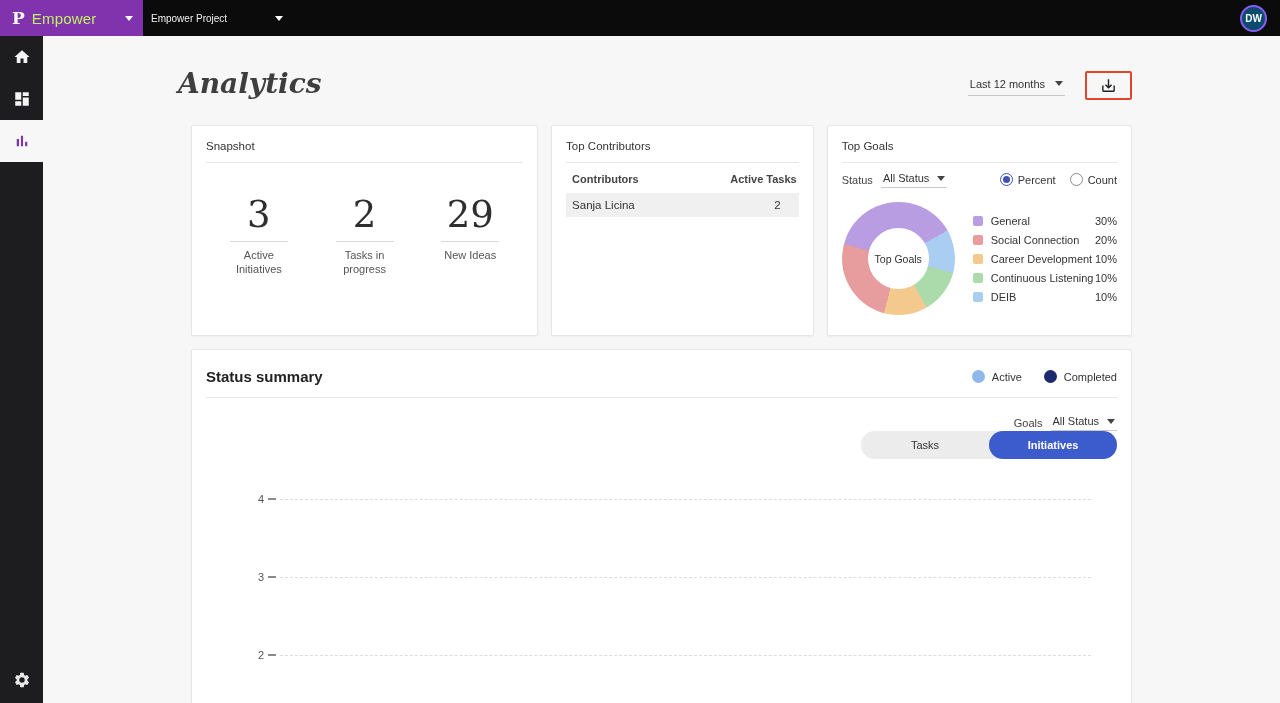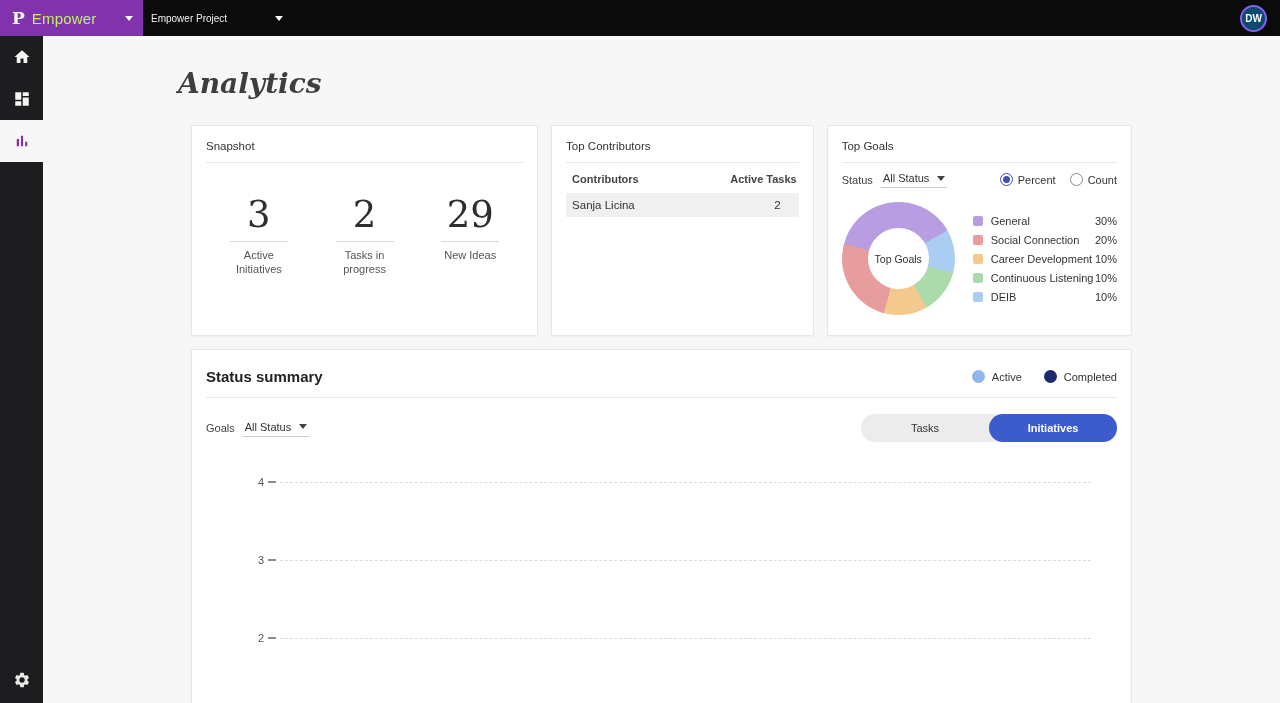--- a/index.html
+++ b/index.html
@@ -131,21 +131,21 @@
   .legend-val { text-align:right; }
 
   
   .status-card { width:941px; height:560px; margin-top:13px; }
   .status-head { display:flex; align-items:center; justify-content:space-between; padding-top:4px; }
   .status-title { font-size:15px; font-weight:700; color:#222; }
   .status-legend { display:flex; align-items:center; gap:22px; }
   .sl-item { display:flex; align-items:center; gap:7px; font-size:11px; color:#333; }
   .dot { width:13px; height:13px; border-radius:50%; }
   .status-rule { border-bottom:1px solid #e8e8e8; margin-top:12px; }
-  .status-controls { display:flex; align-items:center; justify-content:space-between; margin-top:16px; }
+  .status-controls { display:flex; align-items:flex-end; justify-content:space-between; margin-top:16px;flex-direction:column; }
   .sc-left { display:flex; align-items:center; font-size:11px; color:#444; }
   .toggle { display:flex; background:#ececec; border-radius:14px; }
   .toggle-btn {
     width:128px; height:28px; border:none; background:transparent; border-radius:14px;
     font-family:inherit; font-size:11px; color:#333; cursor:pointer;
   }
   .toggle-btn.active { background:var(--accent-blue); color:#ffffff; font-weight:600; }
 
   .chart-area { margin-top:16px; padding:24px 0 0 42px; }
   .y-row { display:flex; align-items:center; height:0; margin-bottom:78px; }
@@ -192,20 +192,33 @@
         <path d="M19.14 12.94c.04-.3.06-.61.06-.94 0-.32-.02-.64-.07-.94l2.03-1.58a.49.49 0 0 0 .12-.61l-1.92-3.32a.49.49 0 0 0-.59-.22l-2.39.96c-.5-.38-1.03-.7-1.62-.94l-.36-2.54a.48.48 0 0 0-.48-.41h-3.84c-.24 0-.43.17-.47.41l-.36 2.54c-.59.24-1.13.57-1.62.94l-2.39-.96a.49.49 0 0 0-.59.22L2.74 8.87c-.12.21-.08.47.12.61l2.03 1.58c-.05.3-.09.63-.09.94s.02.64.07.94l-2.03 1.58a.49.49 0 0 0-.12.61l1.92 3.32c.12.22.37.29.59.22l2.39-.96c.5.38 1.03.7 1.62.94l.36 2.54c.05.24.24.41.48.41h3.84c.24 0 .44-.17.47-.41l.36-2.54c.59-.24 1.13-.56 1.62-.94l2.39.96c.22.08.47 0 .59-.22l1.92-3.32c.12-.22.07-.47-.12-.61l-2.01-1.58zM12 15.6A3.6 3.6 0 1 1 12 8.4a3.6 3.6 0 0 1 0 7.2z"></path>
       </svg>
   </div>
 </nav>
 
 <main class="main">
   <div class="container">
 
     <div class="page-header">
       <h1 class="page-title">Analytics</h1>
+      <div class="header-actions">
+        <div class="range-select">
+          <span>Last 12 months</span>
+          <span class="caret caret-dark"></span>
+        </div>
+        <div class="highlight-box">
+          <button class="download-btn">
+            <svg viewBox="0 0 24 24">
+                <path d="M19 12v7H5v-7H3v7c0 1.1.9 2 2 2h14c1.1 0 2-.9 2-2v-7h-2zm-6 .67 2.59-2.58L17 11.5l-5 5-5-5 1.41-1.41L11 12.67V3h2v9.67z"></path>
+              </svg>
+          </button>
+        </div>
+      </div>
     </div>
 
     <div class="cards-row">
 
       <section class="card snapshot-card">
         <div class="card-title">Snapshot</div>
         <div class="card-rule"></div>
         <div class="stats">
           <div class="stat">
             <div class="stat-value">3</div>

